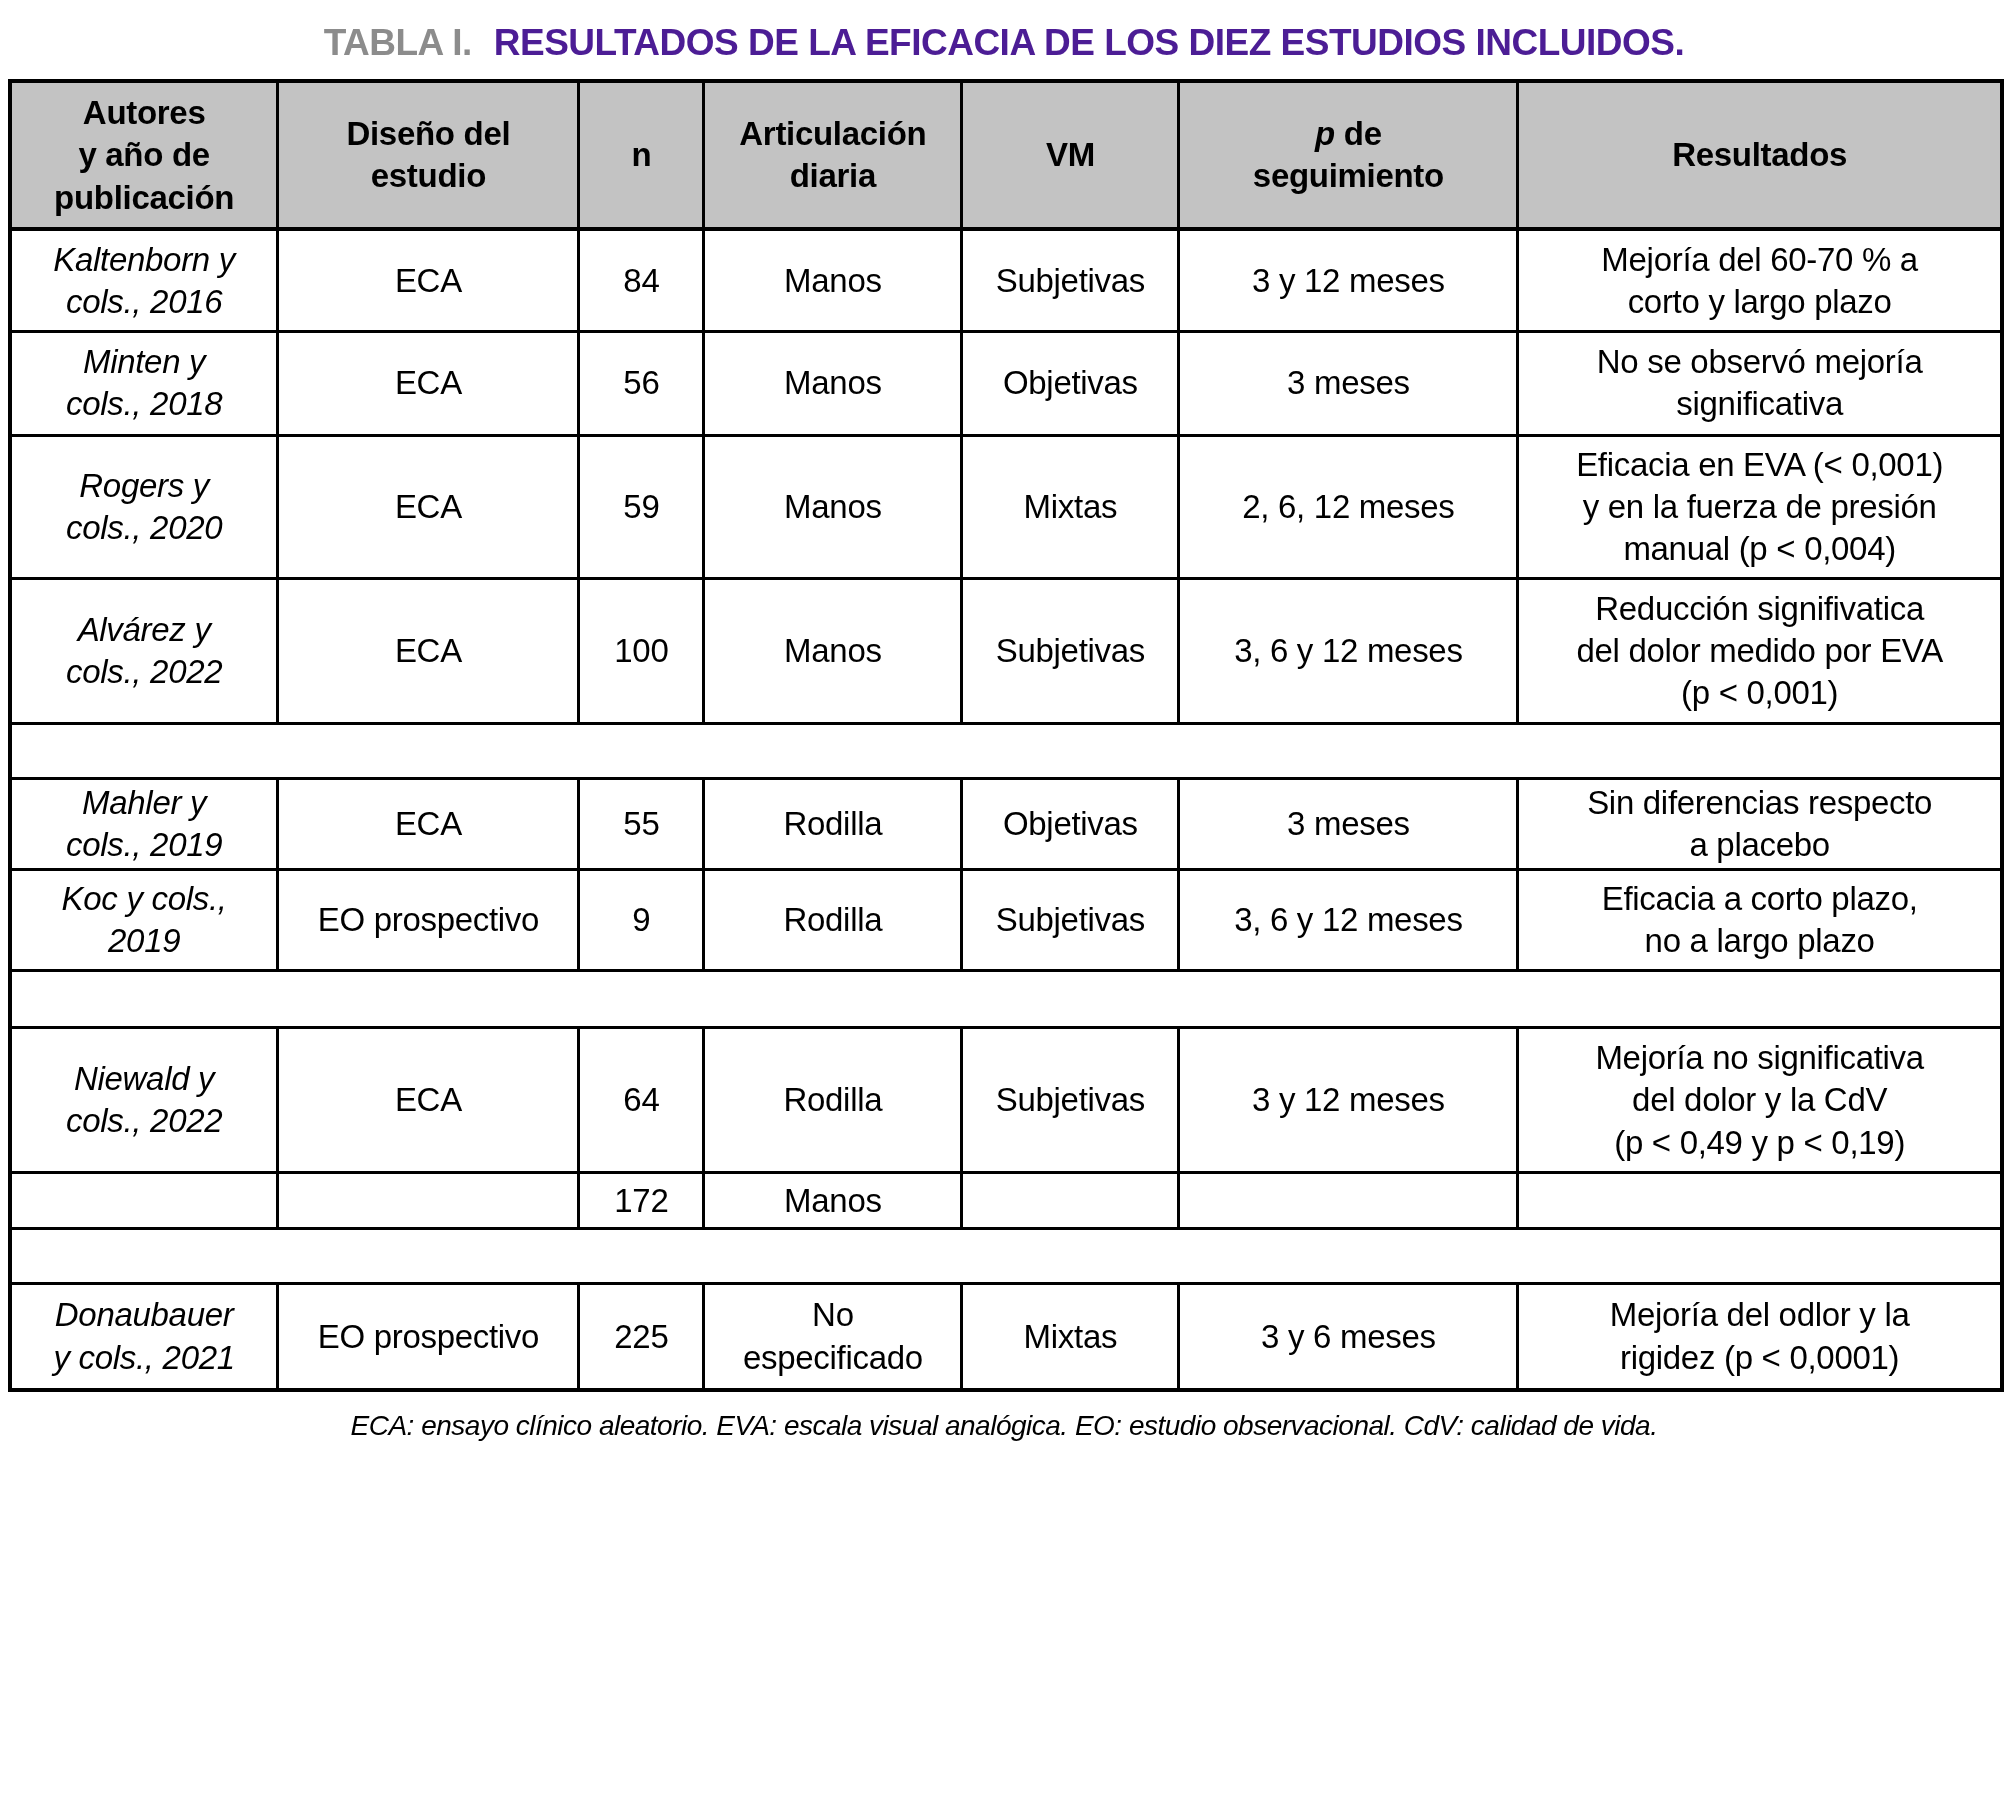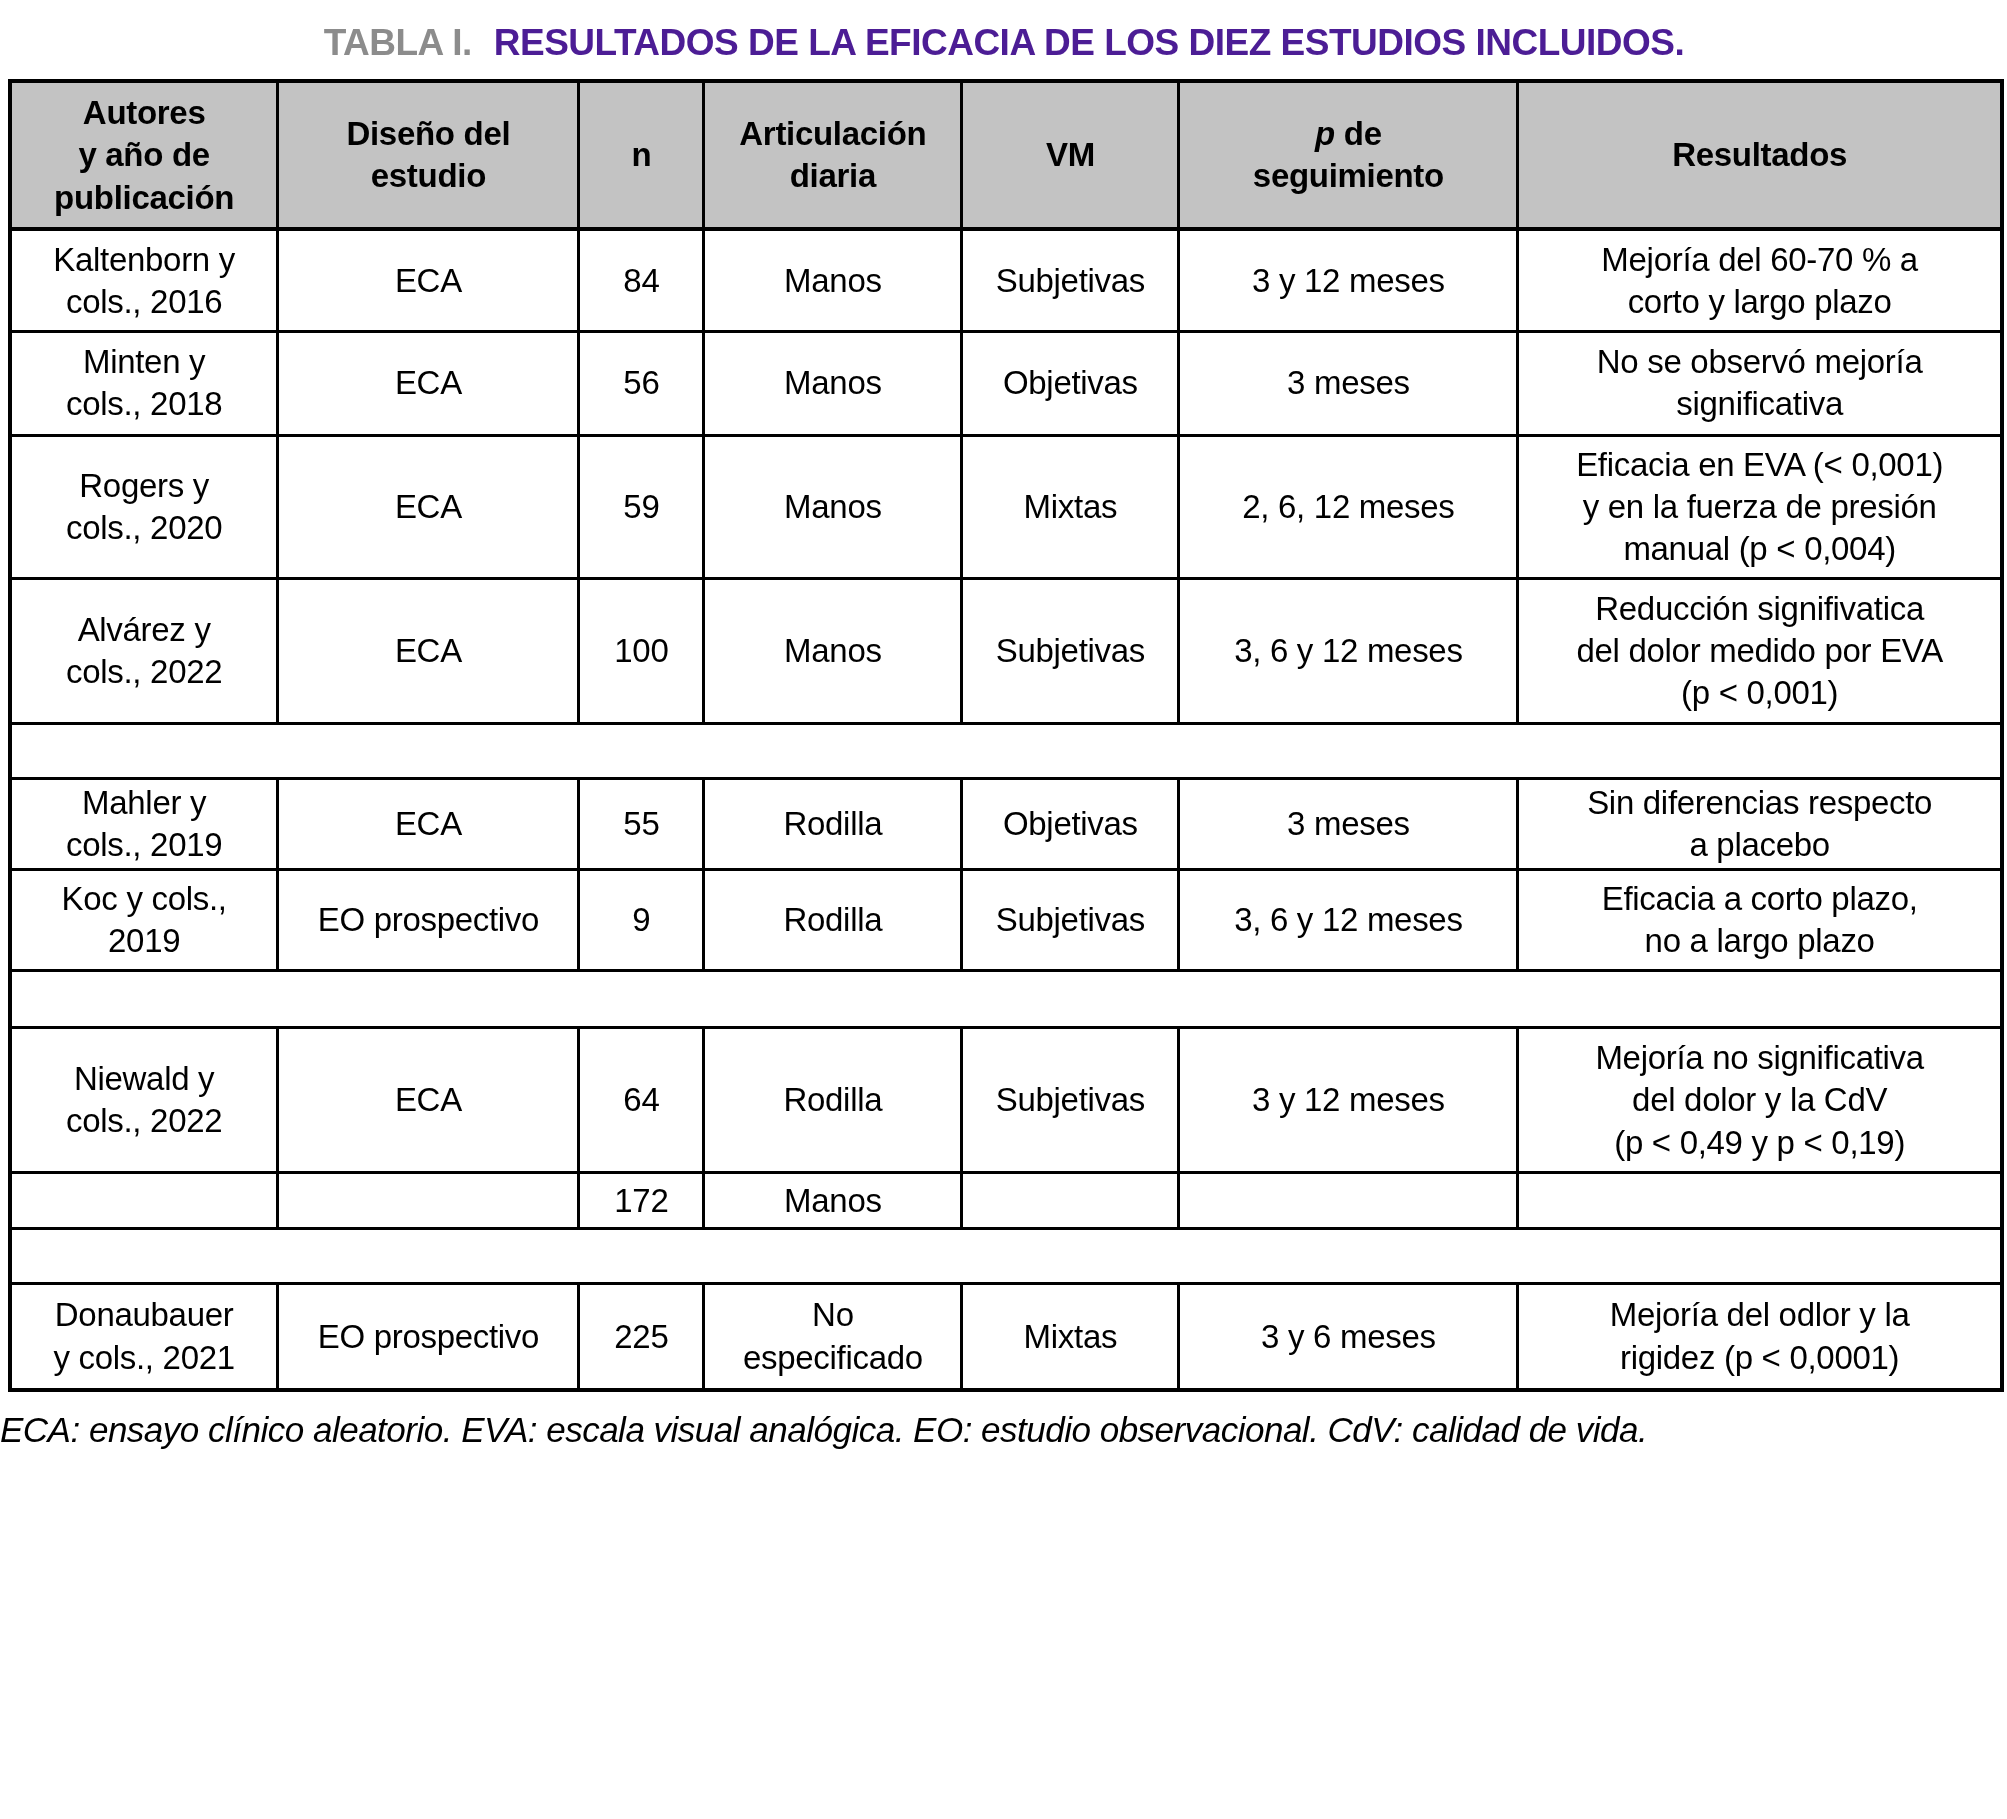--- a/index.html
+++ b/index.html
@@ -39,32 +39,32 @@
     letter-spacing: -0.3px;
     white-space: pre-line;
     padding: 2px 5.9px;
     overflow: hidden;
   }
   .results thead th {
     background: #c3c3c3;
     font-weight: bold;
     border-bottom: 4.9px solid #000000;
   }
-  .results td.cell-author { }
+  .results td.cell-author { font-style: italic; }
   .results tr.sep td {
     border-left: none;
     border-right: none;
     padding: 0;
   }
   .hdr-p-italic { font-style: italic; }
   .footnote {
     margin-top: 17.7px;
-    text-align: left;
+    text-align: center;
     font-style: italic;
-    font-size: 35px;
+    font-size: 28px;
     letter-spacing: -0.5px;
     white-space: nowrap;
   }
 </style>
 </head>
 <body>
 
 <div class="page">
 
   <div class="title">

